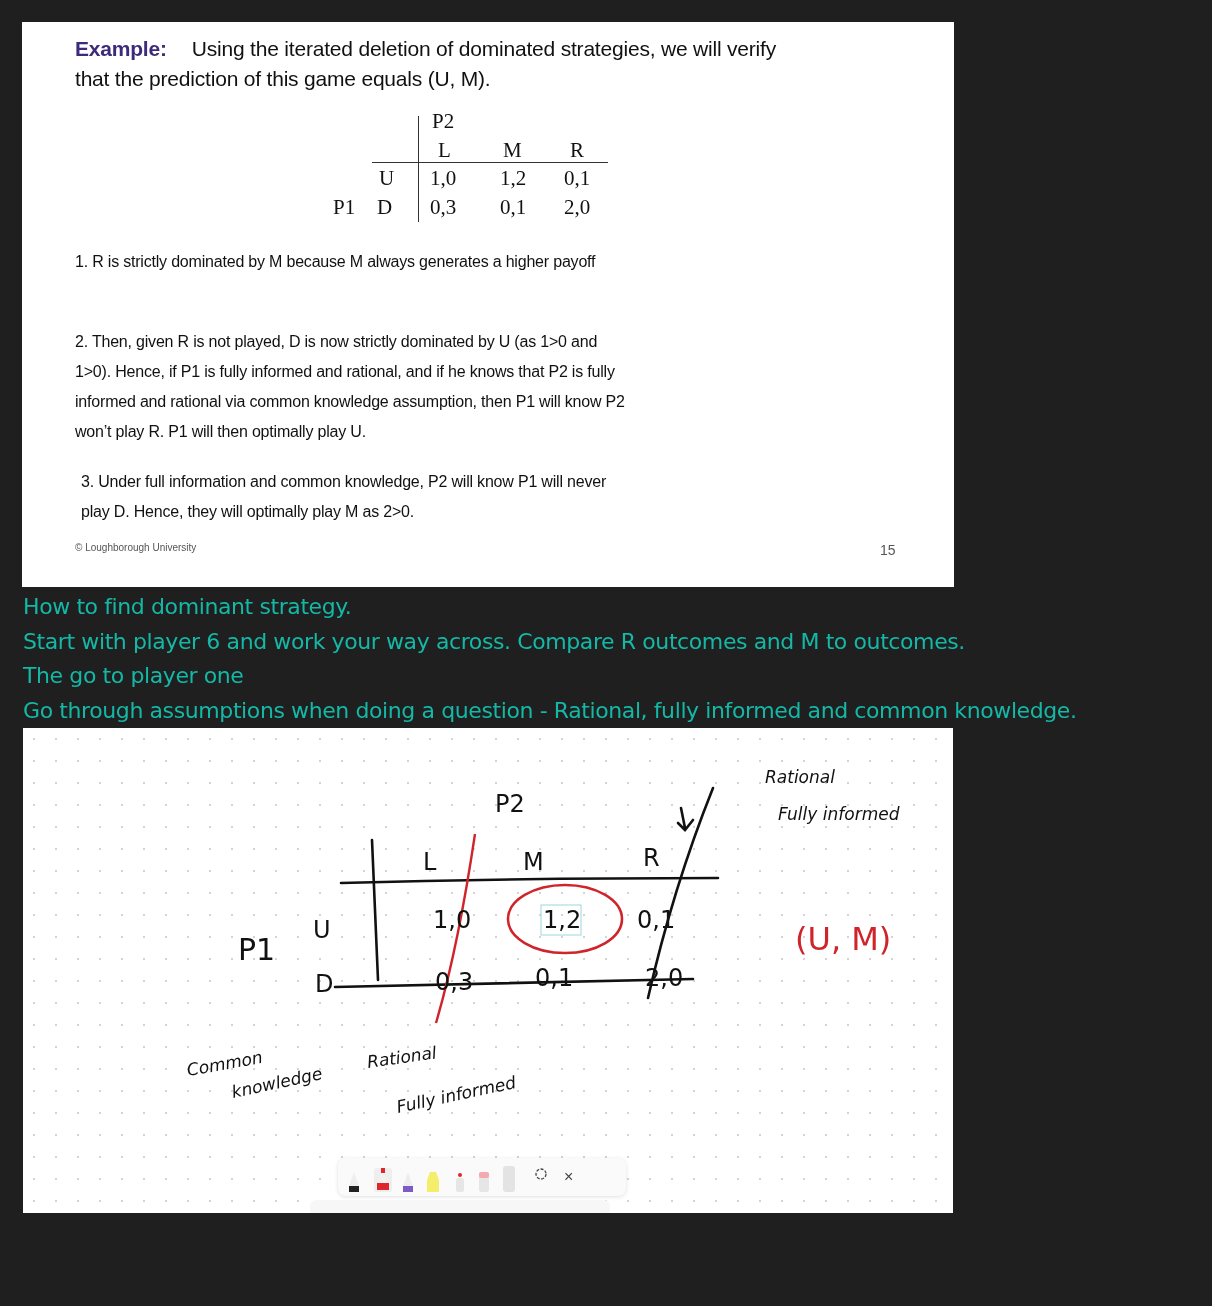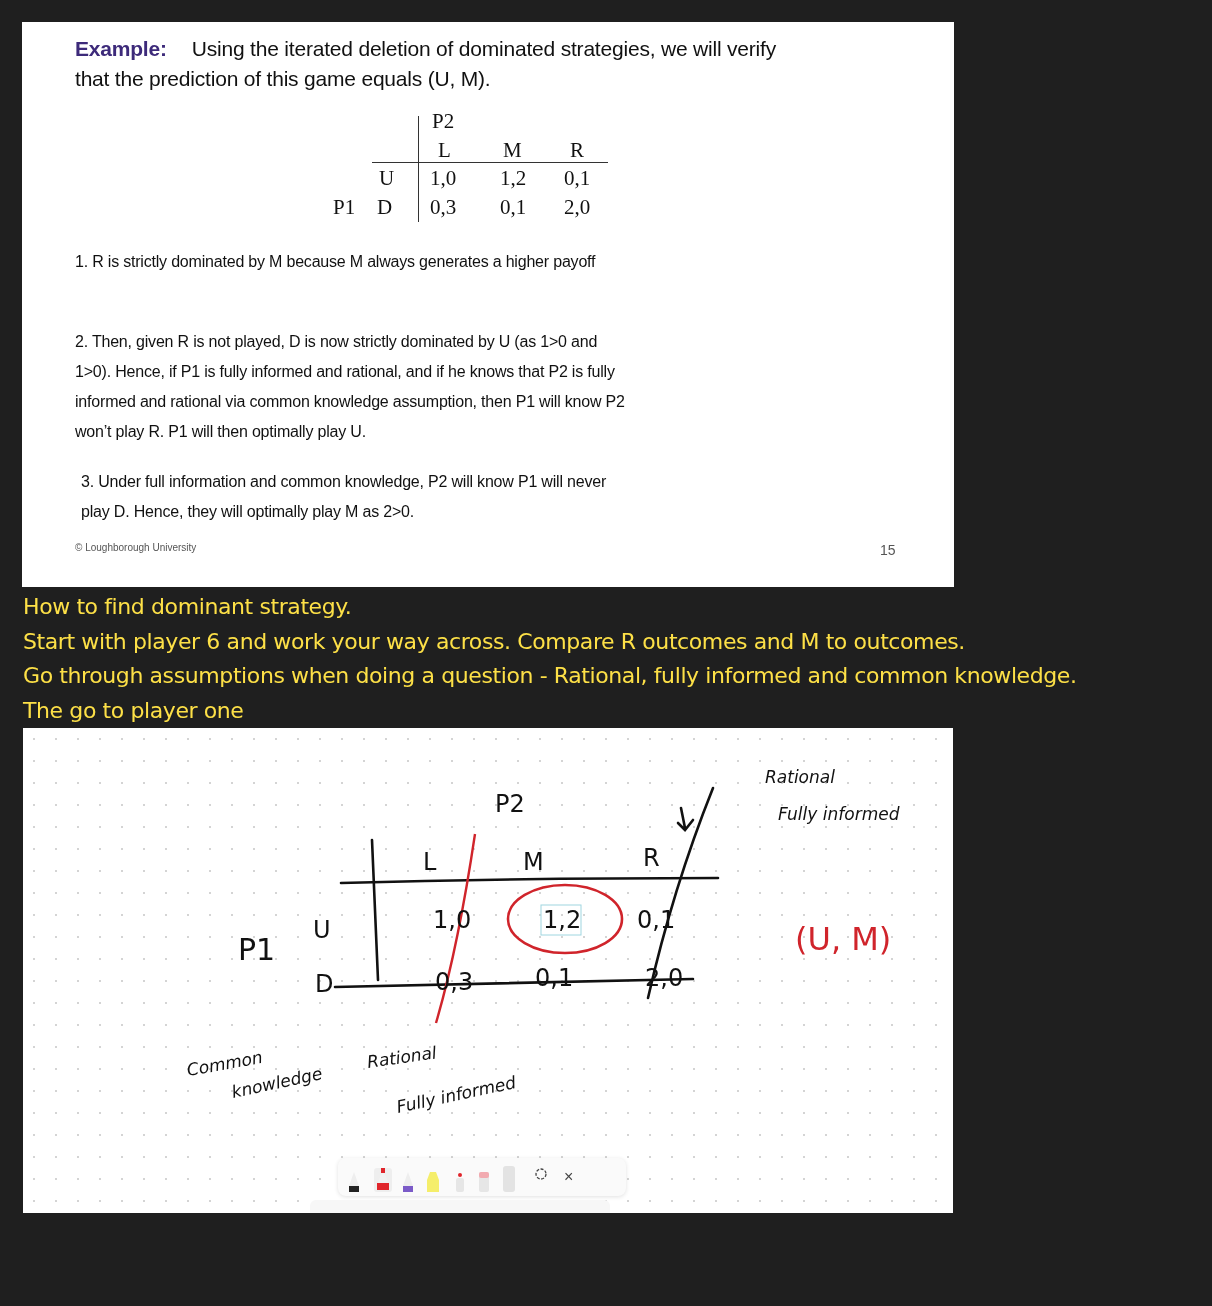--- a/index.html
+++ b/index.html
@@ -6,21 +6,21 @@
   body{width:1212px;height:1306px;background:#1f1f1f;position:relative;overflow:hidden;font-family:"Liberation Sans",sans-serif;}
   .slide{position:absolute;left:22px;top:22px;width:932px;height:565px;background:#fff;}
   .ex-line{position:absolute;left:53px;font-size:21px;color:#111;line-height:30px;white-space:nowrap;letter-spacing:-0.2px;}
   .ex-label{color:#3d2a7a;font-weight:bold;margin-right:25px;}
   .matrix{position:absolute;font-family:"Liberation Serif",serif;font-size:21px;color:#111;}
   .matrix span{position:absolute;white-space:nowrap;}
   .mline{position:absolute;background:#333;}
   .steps p{position:absolute;left:53px;margin:0;font-size:16px;line-height:30px;color:#111;width:830px;letter-spacing:-0.2px;}
   .footer-left{position:absolute;left:53px;top:520px;font-size:10px;color:#555;}
   .footer-right{position:absolute;left:858px;top:520px;font-size:14px;color:#555;}
-  .notes{position:absolute;left:23px;top:590px;color:#fde047;font-family:"DejaVu Sans",sans-serif;font-size:22px;line-height:34.5px;}
+  .notes{position:absolute;left:23px;top:590px;color:#14b8a6;font-family:"DejaVu Sans",sans-serif;font-size:22px;line-height:34.5px;}
   .notes div{white-space:nowrap;letter-spacing:-0.4px;}
   .board{position:absolute;left:23px;top:728px;width:930px;height:485px;background-color:#fff;
     background-image:radial-gradient(circle,#d4d4d4 1px,transparent 1.3px);background-size:22px 22px;overflow:hidden;}
   .board svg{position:absolute;left:0;top:0;}
   .hw{font-family:"DejaVu Sans",sans-serif;}
   .toolbar{position:absolute;left:338px;top:1158px;width:288px;height:38px;background:#fafafa;border-radius:8px;box-shadow:0 1px 4px rgba(0,0,0,0.12);}
   .tool{position:absolute;bottom:4px;width:12px;}
   .bottombar{position:absolute;left:310px;top:1200px;width:300px;height:13px;background:#f7f7f7;border-radius:6px 6px 0 0;}
 </style>
 </head>
@@ -56,22 +56,22 @@
     <p style="top:445px;margin-left:6px;"><span>3.   Under full information and common knowledge, P2 will know P1 will never</span><br><span>play D. Hence, they will optimally play M as 2&gt;0.</span></p>
   </div>
 
   <div class="footer-left">© Loughborough University</div>
   <div class="footer-right">15</div>
 </div>
 
 <div class="notes">
   <div>How to find dominant strategy.</div>
   <div>Start with player 6 and work your way across. Compare R outcomes and M to outcomes.</div>
+  <div>The go to player one</div>
   <div>Go through assumptions when doing a question - Rational, fully informed and common knowledge.</div>
-  <div>The go to player one</div>
 </div>
 
 <div class="board">
   <svg width="930" height="485" viewBox="0 0 930 485">
     <g fill="none" stroke="#111" stroke-width="2.6" stroke-linecap="round">
 
       <path d="M318 155 Q500 150 695 150"></path>
       <path d="M349 112 Q352 180 355 252"></path>
       <path d="M312 259 Q480 255 670 251"></path>
 

